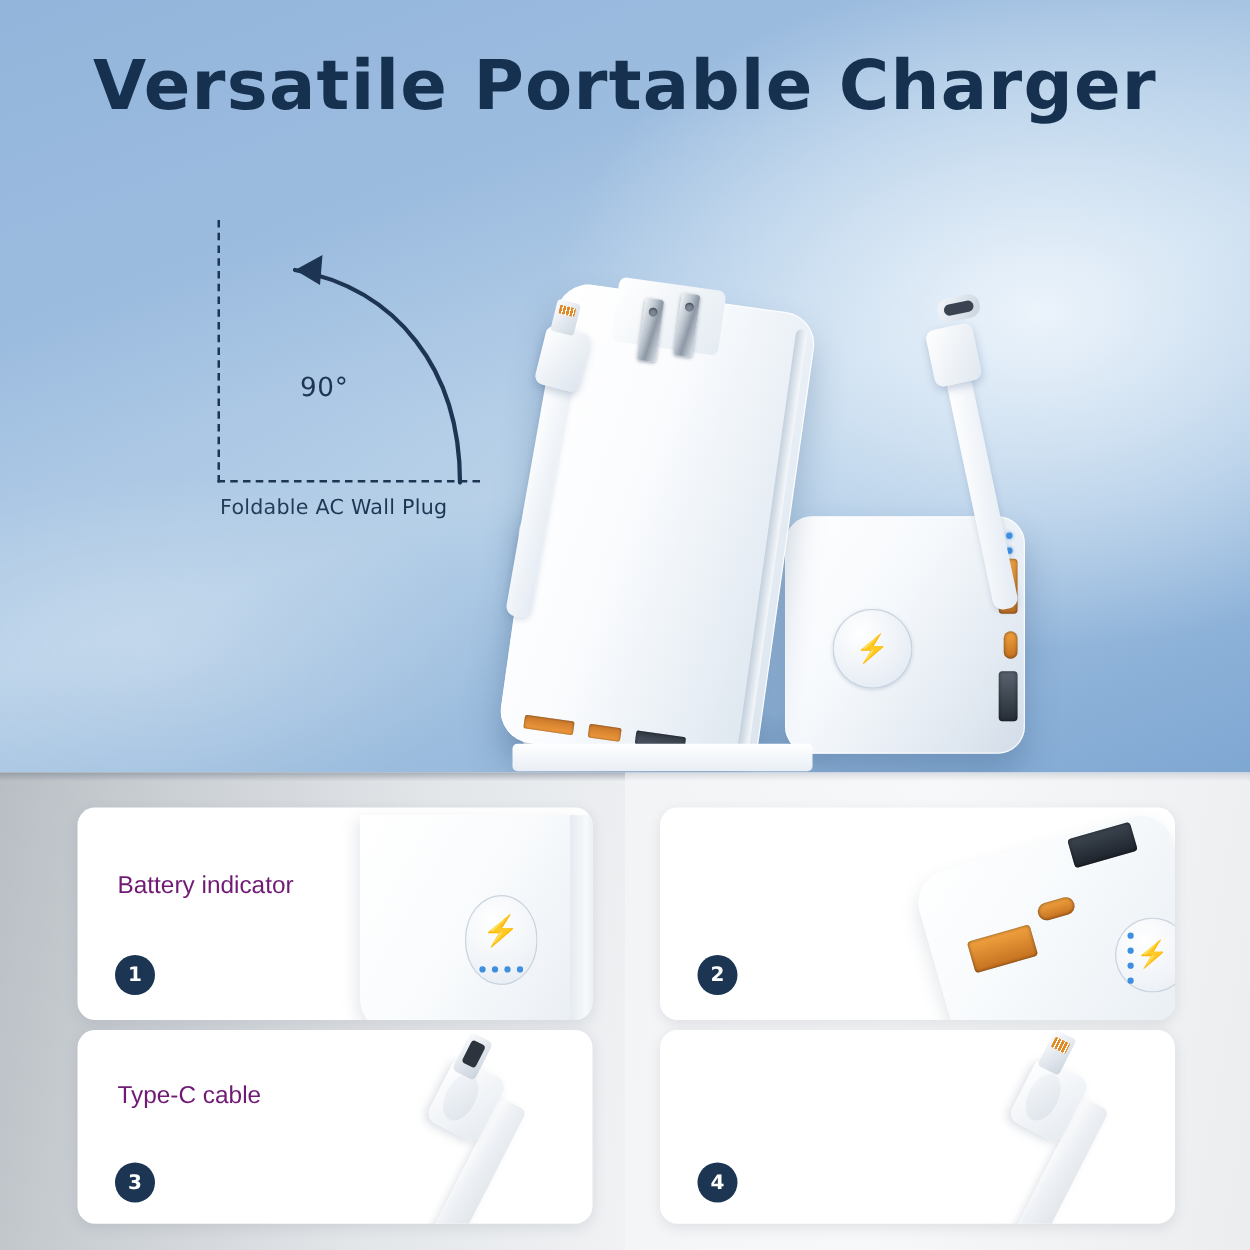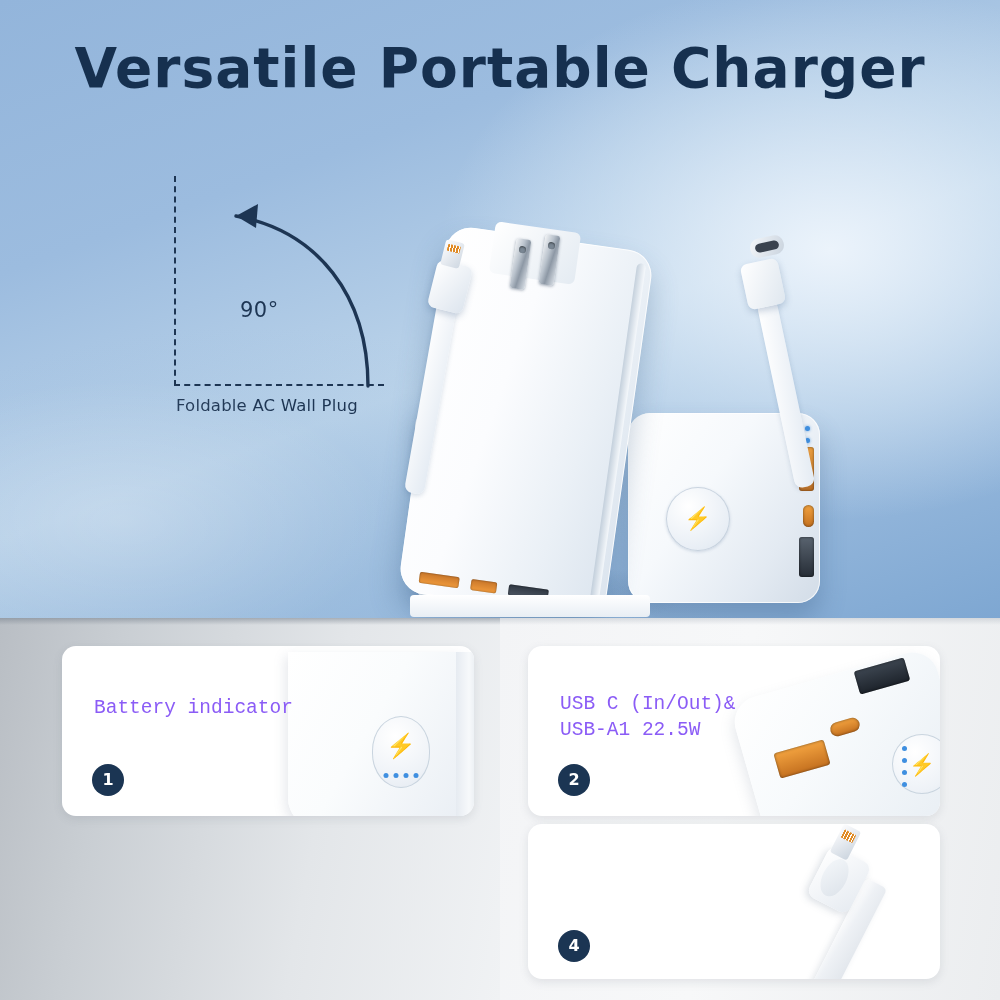--- a/index.html
+++ b/index.html
@@ -228,23 +228,24 @@
 
   .card{
     position:absolute;
     background:#ffffff;
     border-radius:14px;
     box-shadow:0 3px 10px rgba(90,100,115,.14);
     overflow:hidden;
   }
   .card .label{
     position:absolute; left:32px; top:50px;
-    font-size:19.5px; color:#8b5cf6; line-height:1.32;
-    font-family:Liberation Mono, monospace;
+    font-size:19.5px; color:#701a75; line-height:1.32;
+    font-family:Liberation Sans, sans-serif;
     white-space:pre-line;
+    text-align:center;
   }
   .card.c2 .label{ top:46px; }
   .badge{
     position:absolute; left:30px; width:32px; height:32px; border-radius:50%;
     background:#1b3553; color:#ffffff;
     font-size:16px; font-weight:bold; line-height:32px; text-align:center;
     font-family:"DejaVu Sans", sans-serif;
   }
 
   .art{ position:absolute; pointer-events:none; }
@@ -454,25 +455,32 @@
         <div class="pbtn">
           <span class="pbolt">⚡</span>
           <span class="leds2">
               <i></i>
               <i></i>
               <i></i>
               <i></i>
             </span>
         </div>
       </div>
-      <div class="label">USB C (In/Out)&amp;
-USB-A1 22.5W</div>
       <div class="badge" style="top:118px;">2</div>
     </div>
 
+    <div class="card c3" style="left:62px; top:206px; width:412px; height:155px;">
+      <div class="art cblart">
+        <div class="flat"></div>
+        <div class="collar"></div>
+        <div class="tipC"></div>
+      </div>
+      <div class="label" style="top:40px;">Type-C cable</div>
+      <div class="badge" style="top:106px;">3</div>
+    </div>
 
     <div class="card c4" style="left:528px; top:206px; width:412px; height:155px;">
       <div class="art cblart">
         <div class="flat"></div>
         <div class="collar"></div>
         <div class="tipL"></div>
       </div>
       <div class="badge" style="top:106px;">4</div>
     </div>
   </div>

